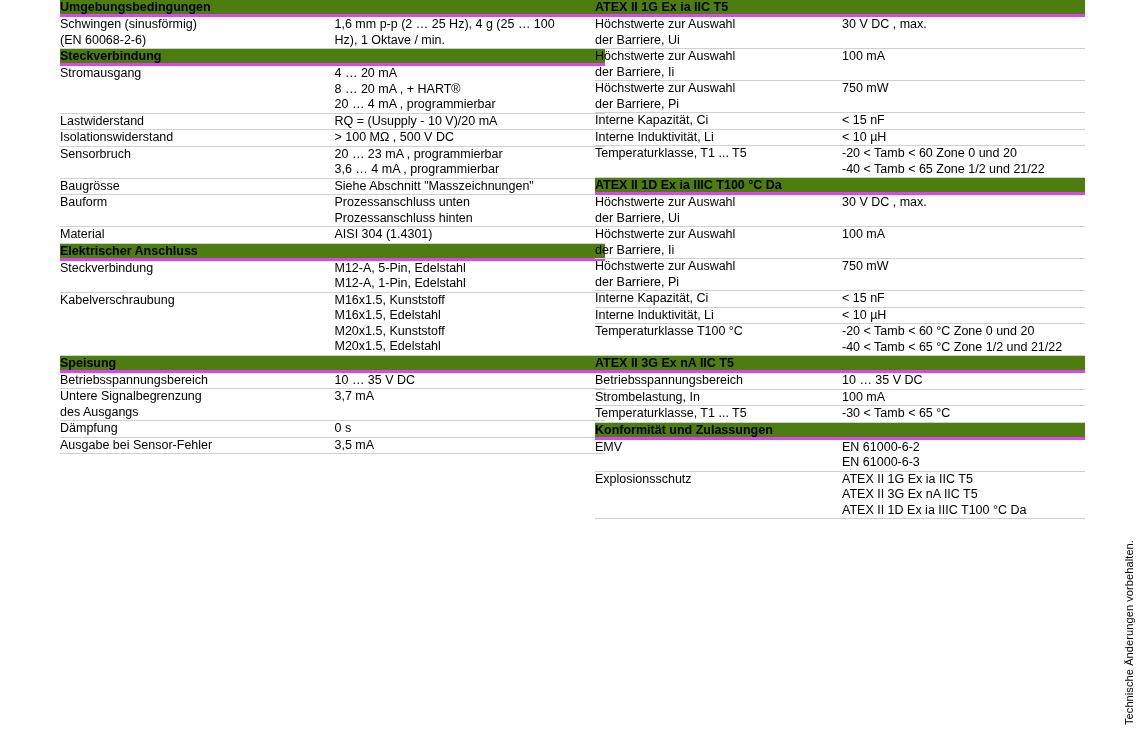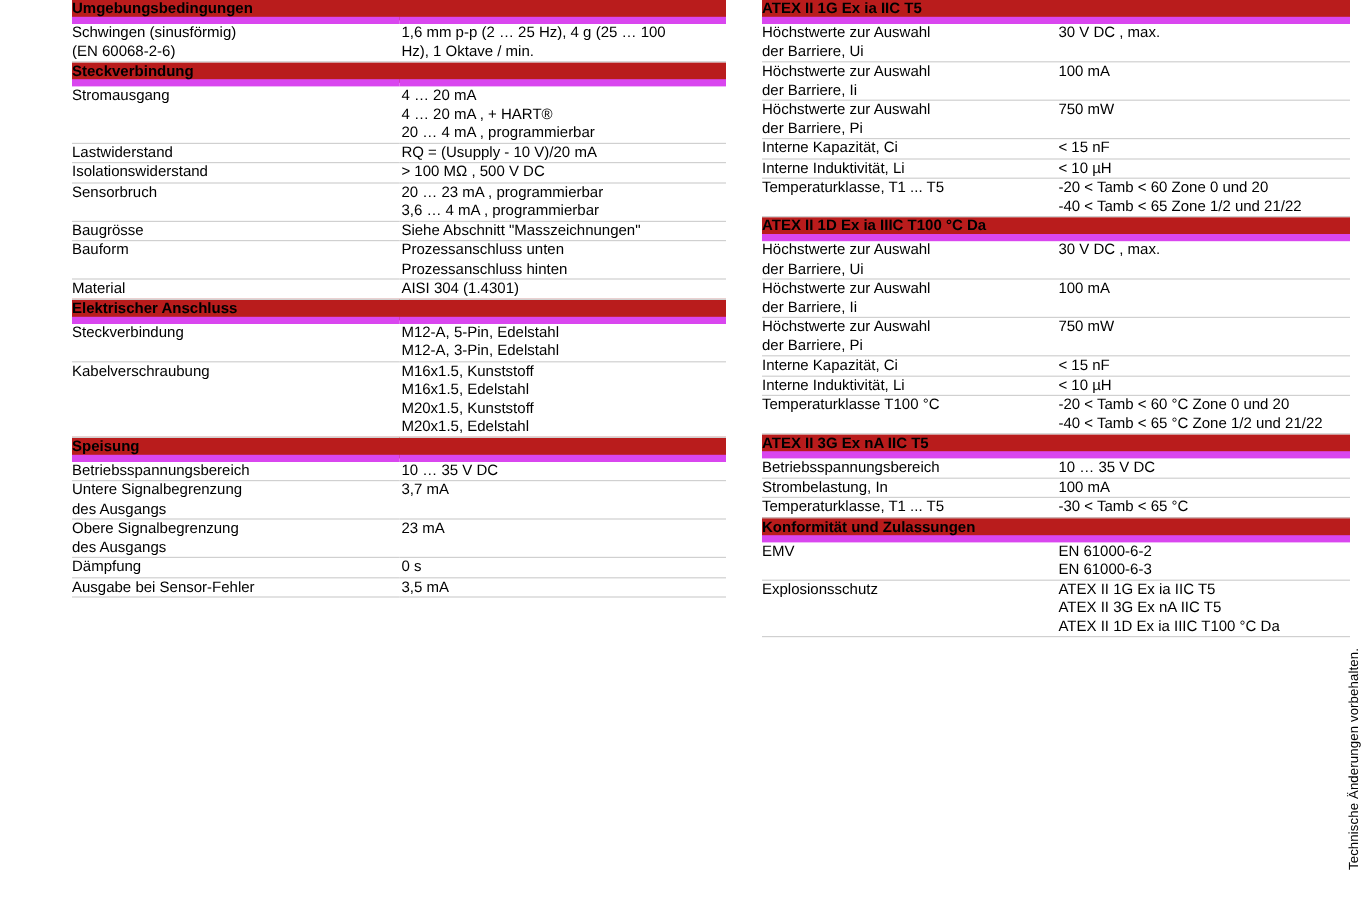--- a/index.html
+++ b/index.html
@@ -21,38 +21,38 @@
   }
   .column {
     position: absolute;
     top: 0;
   }
   #left-column {
     left: 60px;
     width: 545px;
   }
   #right-column {
-    left: 635px;
+    left: 595px;
     width: 490px;
   }
   table.spec {
     width: 100%;
     border-collapse: collapse;
     table-layout: fixed;
   }
   table.spec td {
     padding: 0;
     vertical-align: top;
   }
   .section-row td {
-    background: #b91c1c;
+    background: #4d7c0f;
     font-weight: bold;
     font-size: 12.5px;
     padding: 4px 6px 4px 8px;
-    border-bottom: 6px solid #d946ef;
+    border-bottom: 3px solid #d946ef;
   }
   .data-row td {
     font-size: 12.5px;
     padding: 5px 6px 5px 8px;
     border-bottom: 1px solid #d0d0d0;
     line-height: 15.5px;
   }
   .data-row td.label {
     width: 215px;
   }
@@ -107,21 +107,21 @@
           </tr>
           <tr class="section-row">
             <td colspan="2">Steckverbindung</td>
           </tr>
           <tr class="data-row">
             <td class="label">
               <span class="lbl-line">Stromausgang</span>
             </td>
             <td class="value">
               <span class="val-line">4 … 20 mA</span>
-              <span class="val-line">4 … 20 mA , + HART®</span>
+              <span class="val-line">8 … 20 mA , + HART®</span>
               <span class="val-line">20 … 4 mA , programmierbar</span>
             </td>
           </tr>
           <tr class="data-row">
             <td class="label">
               <span class="lbl-line">Lastwiderstand</span>
             </td>
             <td class="value">
               <span class="val-line">RQ = (Usupply - 10 V)/20 mA</span>
             </td>
@@ -170,21 +170,21 @@
           </tr>
           <tr class="section-row">
             <td colspan="2">Elektrischer Anschluss</td>
           </tr>
           <tr class="data-row">
             <td class="label">
               <span class="lbl-line">Steckverbindung</span>
             </td>
             <td class="value">
               <span class="val-line">M12-A, 5-Pin, Edelstahl</span>
-              <span class="val-line">M12-A, 3-Pin, Edelstahl</span>
+              <span class="val-line">M12-A, 1-Pin, Edelstahl</span>
             </td>
           </tr>
           <tr class="data-row">
             <td class="label">
               <span class="lbl-line">Kabelverschraubung</span>
             </td>
             <td class="value">
               <span class="val-line">M16x1.5, Kunststoff</span>
               <span class="val-line">M16x1.5, Edelstahl</span>
               <span class="val-line">M20x1.5, Kunststoff</span>
@@ -206,29 +206,20 @@
             <td class="label">
               <span class="lbl-line">Untere Signalbegrenzung</span>
               <span class="lbl-line">des Ausgangs</span>
             </td>
             <td class="value">
               <span class="val-line">3,7 mA</span>
             </td>
           </tr>
           <tr class="data-row">
             <td class="label">
-              <span class="lbl-line">Obere Signalbegrenzung</span>
-              <span class="lbl-line">des Ausgangs</span>
-            </td>
-            <td class="value">
-              <span class="val-line">23 mA</span>
-            </td>
-          </tr>
-          <tr class="data-row">
-            <td class="label">
               <span class="lbl-line">Dämpfung</span>
             </td>
             <td class="value">
               <span class="val-line">0 s</span>
             </td>
           </tr>
           <tr class="data-row">
             <td class="label">
               <span class="lbl-line">Ausgabe bei Sensor-Fehler</span>
             </td>

